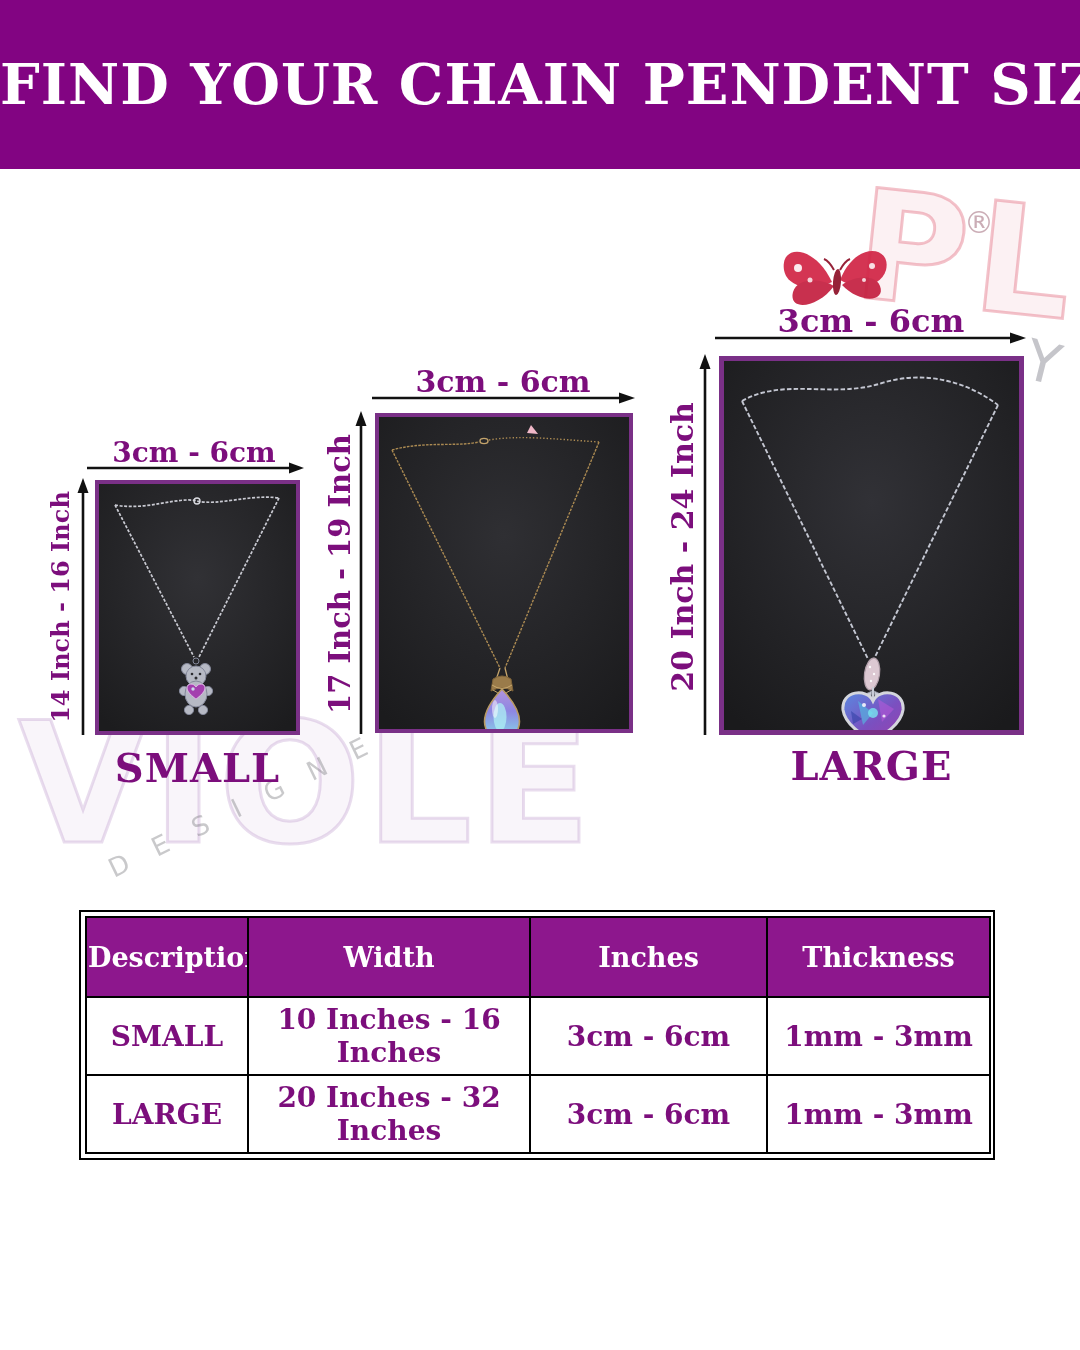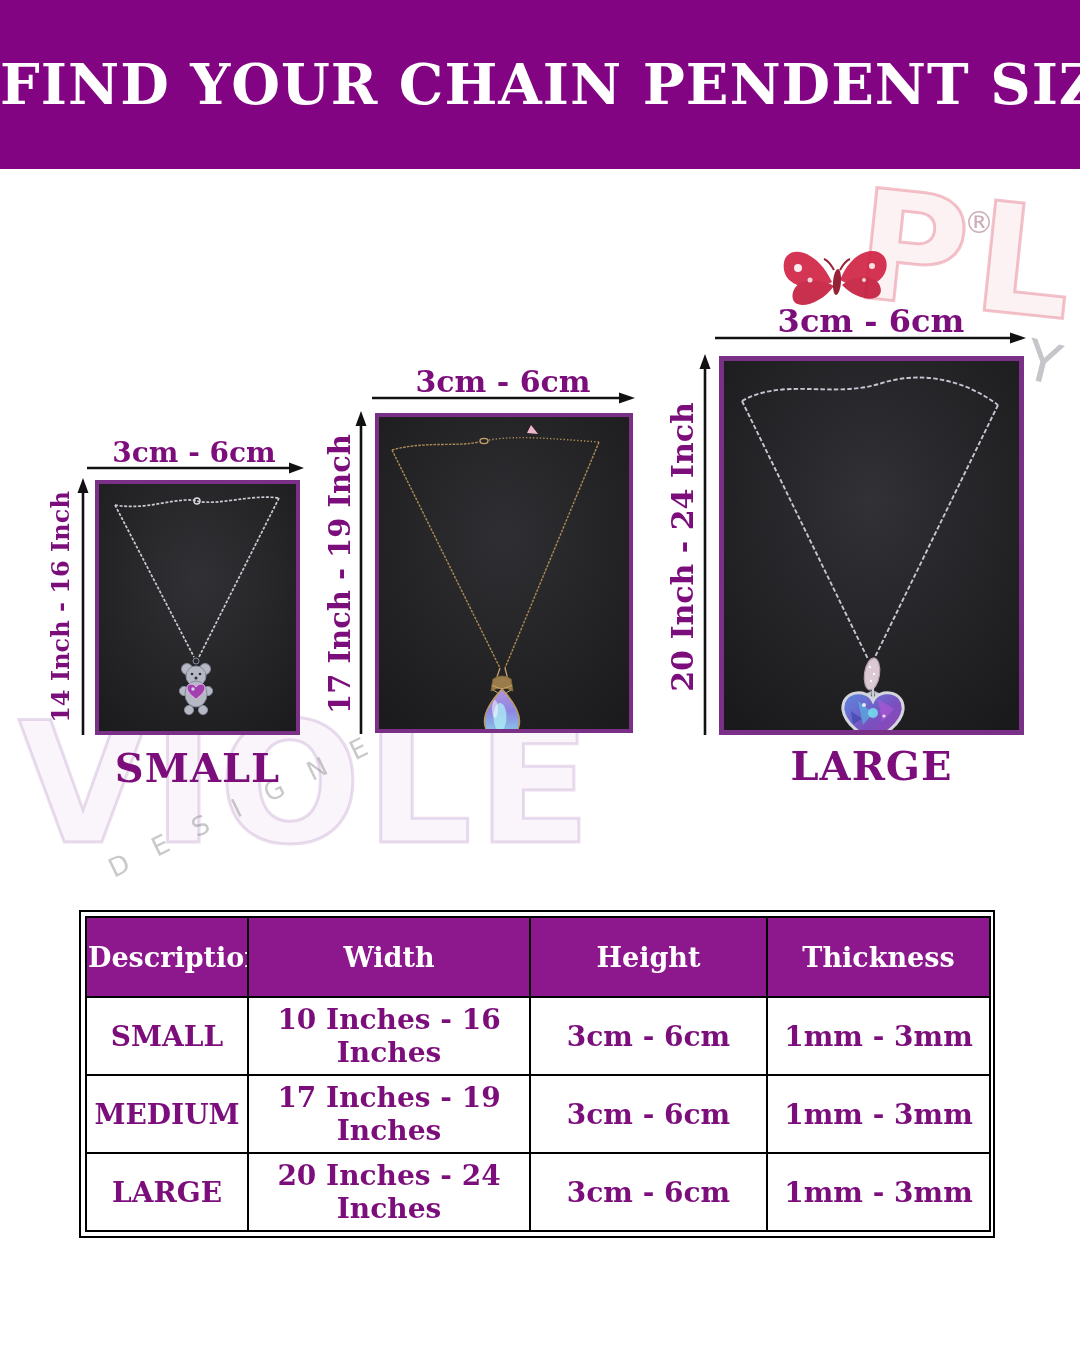--- a/index.html
+++ b/index.html
@@ -235,40 +235,34 @@
       <colgroup>
           <col style="width:162px">
           <col style="width:282px">
           <col style="width:237px">
           <col style="width:223px">
         </colgroup>
       <thead>
         <tr>
           <th>Description</th>
           <th>Width</th>
-          <th>Height</th>
+          <th>Inches</th>
           <th>Thickness</th>
         </tr>
       </thead>
       <tbody>
         <tr>
           <td>SMALL</td>
           <td>10 Inches - 16 Inches</td>
           <td>3cm - 6cm</td>
           <td>1mm - 3mm</td>
         </tr>
         <tr>
-          <td>MEDIUM</td>
-          <td>17 Inches - 19 Inches</td>
-          <td>3cm - 6cm</td>
-          <td>1mm - 3mm</td>
-        </tr>
-        <tr>
           <td>LARGE</td>
-          <td>20 Inches - 24 Inches</td>
+          <td>20 Inches - 32 Inches</td>
           <td>3cm - 6cm</td>
           <td>1mm - 3mm</td>
         </tr>
       </tbody>
     </table>
   </div>
 
 </div>
 
 </body></html>

